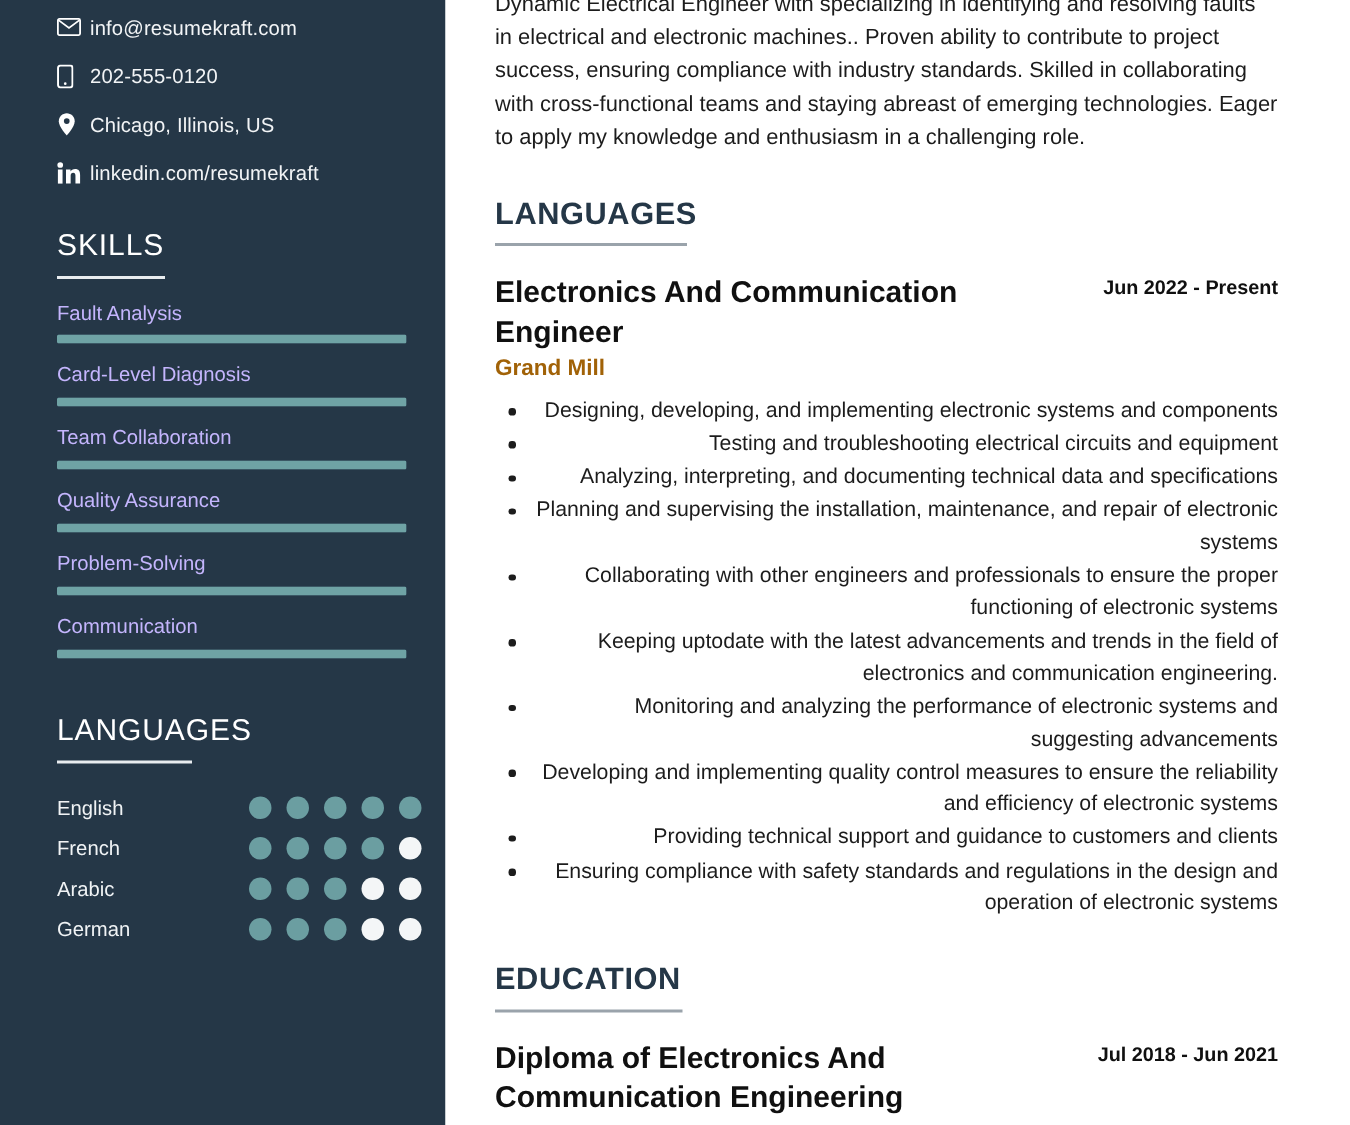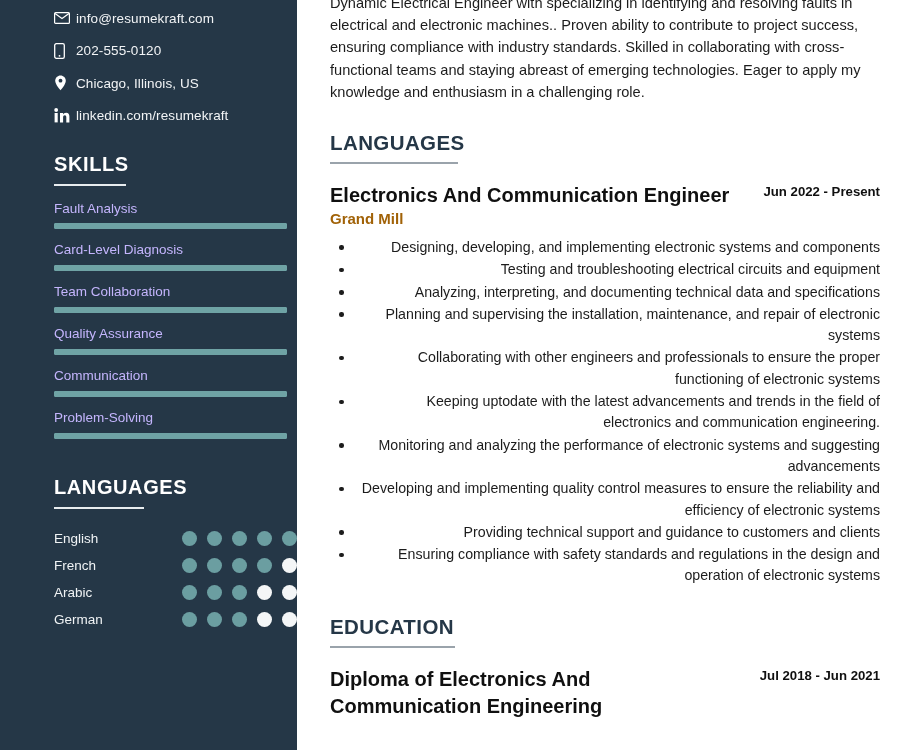--- a/index.html
+++ b/index.html
@@ -9,21 +9,21 @@
     background:#ffffff;
     font-family:"Liberation Sans", sans-serif;
   }
   .page { position:relative; width:900px; height:750px; display:flex; overflow:hidden; }
 
   
   .sidebar {
     width:297px; flex:0 0 297px;
     background:#253747;
     color:#ffffff;
-    padding:0 0 0 16px;
+    padding:0 0 0 0;
     position:relative;
     overflow:hidden;
   }
   .contact { padding:8px 0 0 38px; }
   .contact-row {
     display:flex; align-items:center;
     margin-bottom:12.5px;
     height:20px;
   }
   .c-icon {
@@ -32,21 +32,21 @@
     color:#ffffff;
   }
   .c-icon svg { display:block; }
   .c-text {
     font-size:13.5px; color:#f2f4f6; letter-spacing:.1px;
     white-space:nowrap;
   }
 
   .side-section { padding:0 25px 0 38px; }
   .side-head {
-    font-size:20px; font-weight:bold; letter-spacing:.6px;
+    font-size:20px; font-weight:normal; letter-spacing:.6px;
     color:#ffffff; margin:0 0 0 0; line-height:1.1;
   }
   .side-rule {
     height:2px; background:#e8ecef; margin-top:9px; margin-bottom:16px;
   }
   .rule-skills { width:72px; }
   .rule-lang { width:90px; }
 
   .skill { margin-bottom:14px; }
   .skill-name {
@@ -63,21 +63,21 @@
     height:27px;
   }
   .lang-name { font-size:13.5px; color:#f0f3f5; width:128px; flex:0 0 128px; }
   .dots { display:flex; gap:10px; }
   .dot { width:15px; height:15px; border-radius:50%; background:#f4f6f7; }
   .dot.on { background:#6b9ea1; }
 
   
   .main {
     flex:1 1 auto; background:#ffffff;
-    padding:0 20px 0 33px;
+    padding:0 48px 0 33px;
     overflow:hidden;
     position:relative;
   }
   .summary {
     font-size:14.6px; line-height:1.52; color:#1c1c1c;
     margin-top:-8px;
   }
   .sec-head-wrap { margin-top:29px; }
   .sec-head {
     font-size:20.5px; font-weight:bold; color:#253747;
@@ -181,27 +181,27 @@
               <div class="skill-fill" style="width: 100%;"></div>
             </div>
           </div>
           <div class="skill">
             <div class="skill-name">Quality Assurance</div>
             <div class="skill-track">
               <div class="skill-fill" style="width: 100%;"></div>
             </div>
           </div>
           <div class="skill">
+            <div class="skill-name">Problem-Solving</div>
+            <div class="skill-track">
+              <div class="skill-fill" style="width: 100%;"></div>
+            </div>
+          </div>
+          <div class="skill">
             <div class="skill-name">Communication</div>
-            <div class="skill-track">
-              <div class="skill-fill" style="width: 100%;"></div>
-            </div>
-          </div>
-          <div class="skill">
-            <div class="skill-name">Problem-Solving</div>
             <div class="skill-track">
               <div class="skill-fill" style="width: 100%;"></div>
             </div>
           </div>
         </div>
     </div>
 
     <div class="side-section" style="margin-top:37px;">
       <div class="side-head">LANGUAGES</div>
       <div class="side-rule rule-lang"></div>

